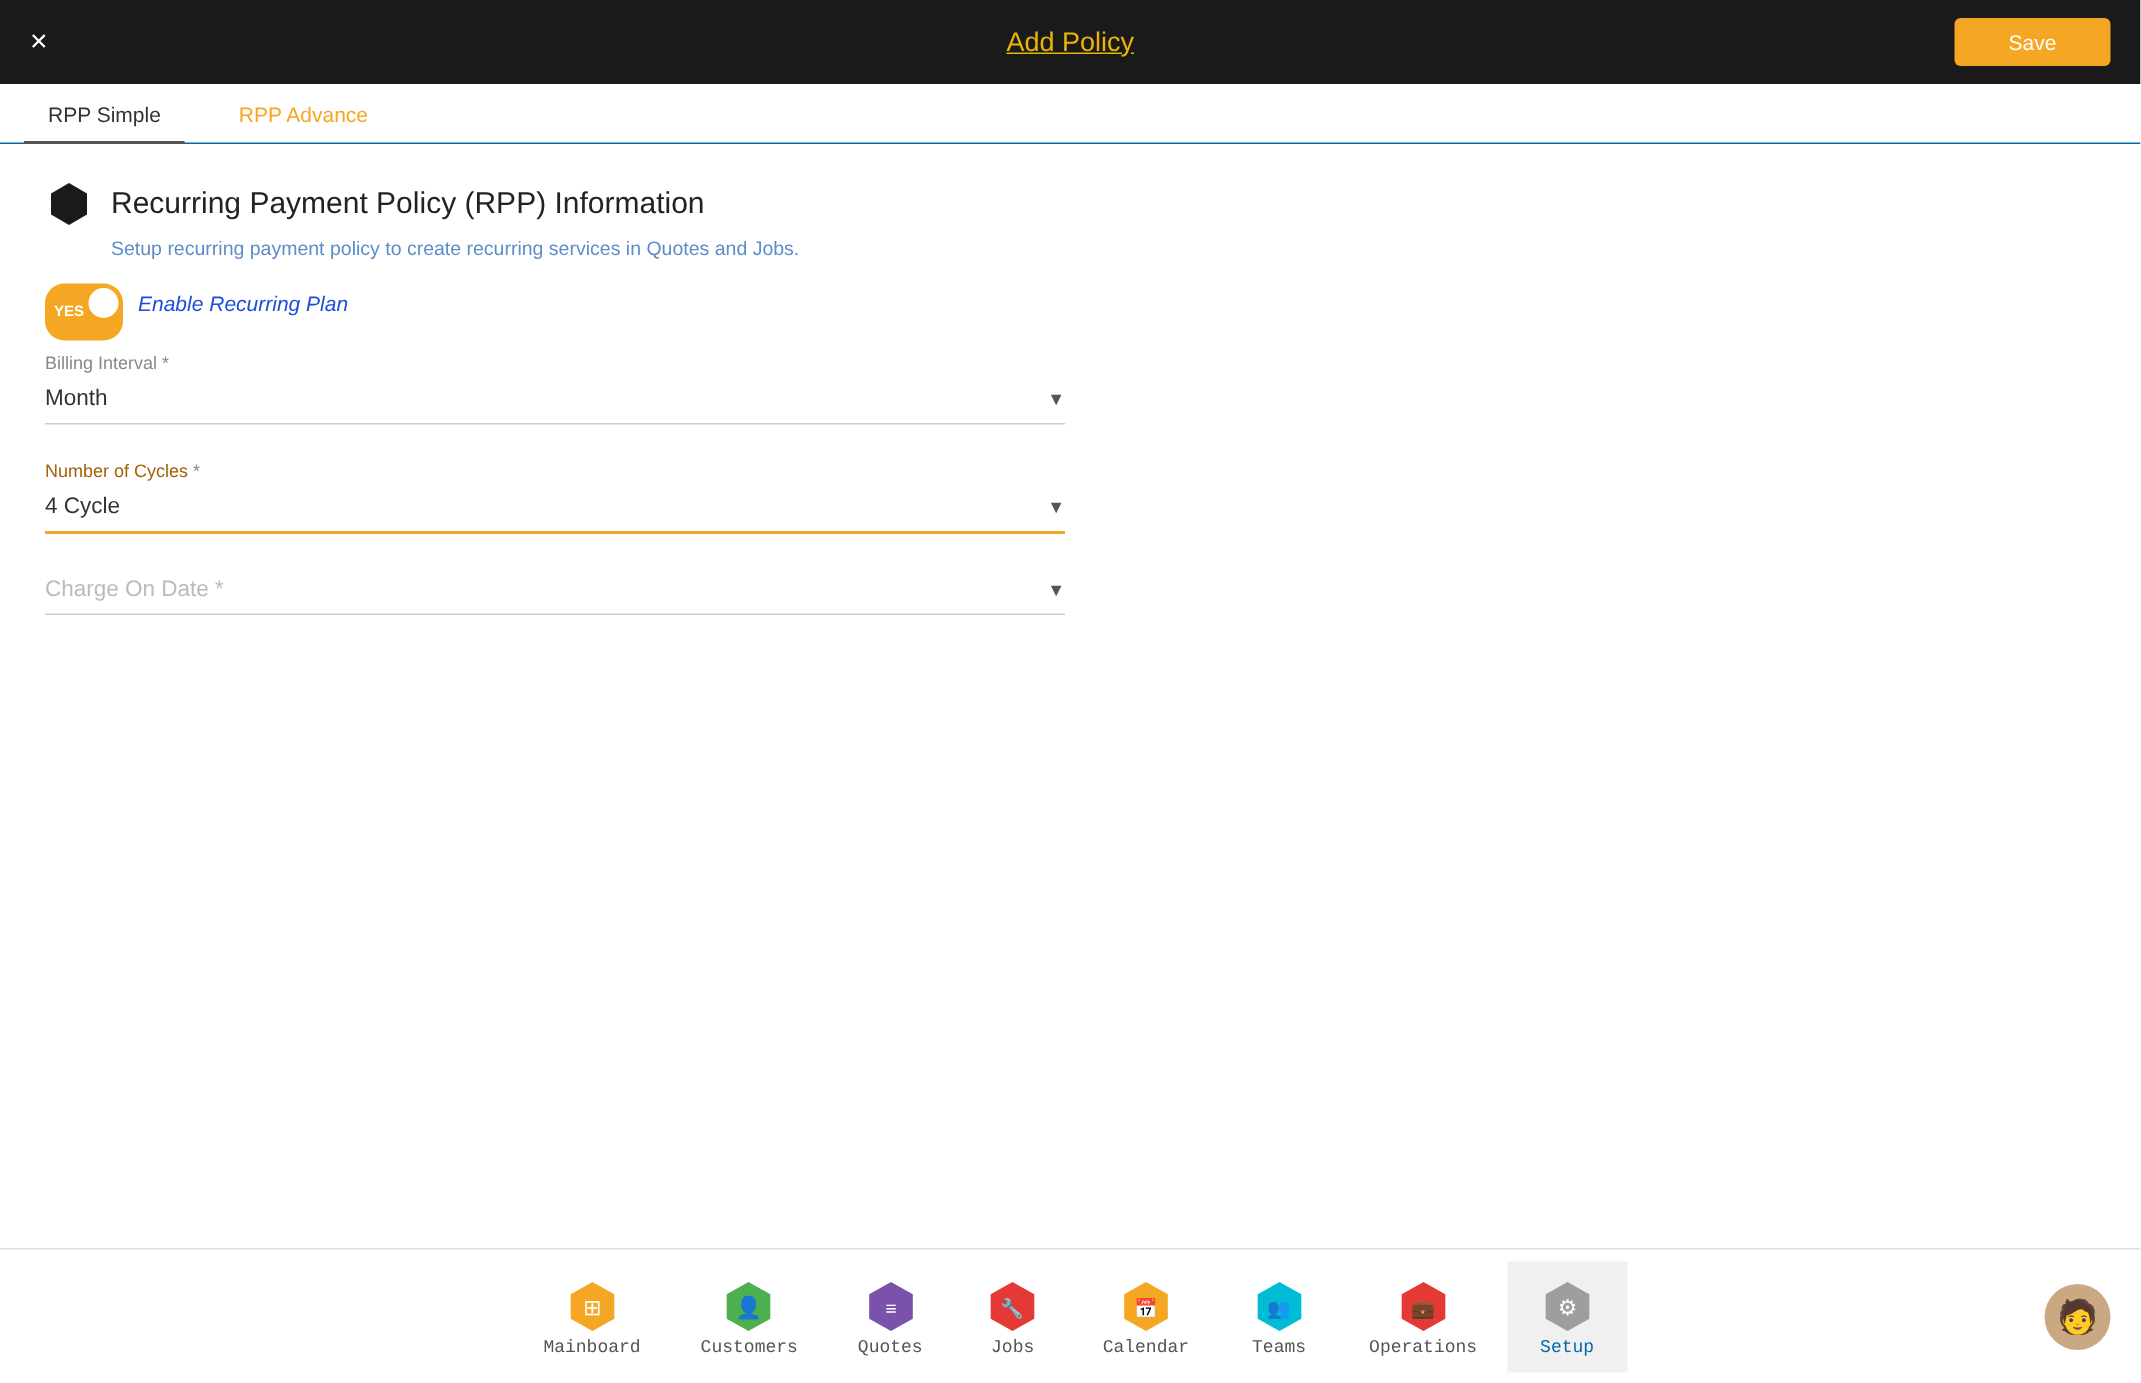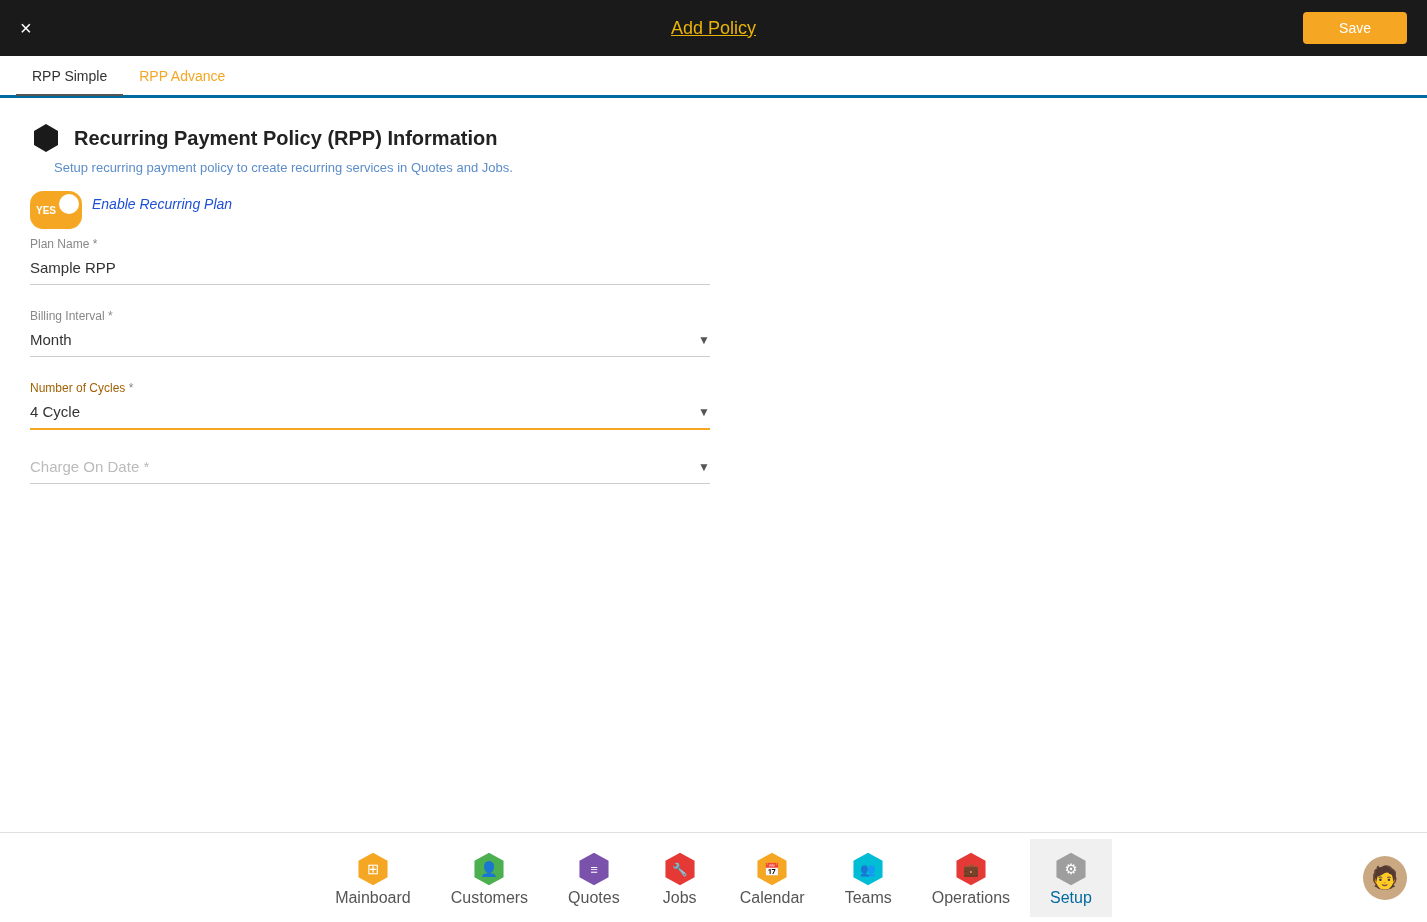--- a/index.html
+++ b/index.html
@@ -39,23 +39,24 @@
       border-radius: 4px;
       padding: 8px 36px;
       font-size: 14px;
       font-weight: 500;
       cursor: pointer;
     }
 
     
     .tabs {
       display: flex;
-      border-bottom: 3px solid #0369a1;
+      border-bottom: 1px solid #0369a1;
       padding: 0 16px;
       background: #fff;
+      gap: 20px;
     }
     .tab {
       padding: 12px 16px 10px;
       font-size: 14px;
       cursor: pointer;
       border-bottom: 2px solid transparent;
       margin-bottom: -1px;
     }
     .tab.active {
       color: #333;
@@ -79,27 +80,27 @@
       margin-bottom: 6px;
     }
     .hex-icon {
       width: 32px;
       height: 32px;
       margin-right: 12px;
       flex-shrink: 0;
     }
     .section-title {
       font-size: 20px;
-      font-weight: 700;
+      font-weight: 400;
       color: #222;
     }
     .section-subtitle {
       font-size: 13px;
       color: #5c8dc9;
-      margin-left: 24px;
+      margin-left: 44px;
       margin-bottom: 16px;
     }
     .set-label {
       font-size: 13px;
       color: #666;
       margin-bottom: 16px;
     }
 
     
     .toggle-row {
@@ -205,22 +206,23 @@
       flex-direction: column;
       align-items: center;
       padding: 10px 20px;
       cursor: pointer;
       min-width: 80px;
     }
     .nav-item.active-nav {
       background: #f0f0f0;
     }
     .nav-label {
-      font-size: 16px;
+      font-size: 12px;
       color: #555;
+      font-family: Liberation Mono, monospace;
     }
     .nav-label.active-label {
       color: #0369a1;
     }
 
     
     .nav-hex {
       width: 40px;
       height: 40px;
     }
@@ -270,26 +272,20 @@
   <div class="toggle-row">
     <div class="toggle-wrap">
       <div class="toggle-bg">
         <span class="toggle-yes">YES</span>
         <div class="toggle-knob"></div>
       </div>
     </div>
     <span class="toggle-label">Enable Recurring Plan</span>
   </div>
 
-  <div class="field-group">
-    <div class="field-label required">Plan Name</div>
-    <div class="field-value">
-      <span>Sample RPP</span>
-    </div>
-  </div>
 
   <div class="field-group">
     <div class="field-label required">Billing Interval</div>
     <div class="field-value">
       <span>Month</span>
       <span class="dropdown-arrow">▼</span>
     </div>
   </div>
 
   <div class="field-group">

